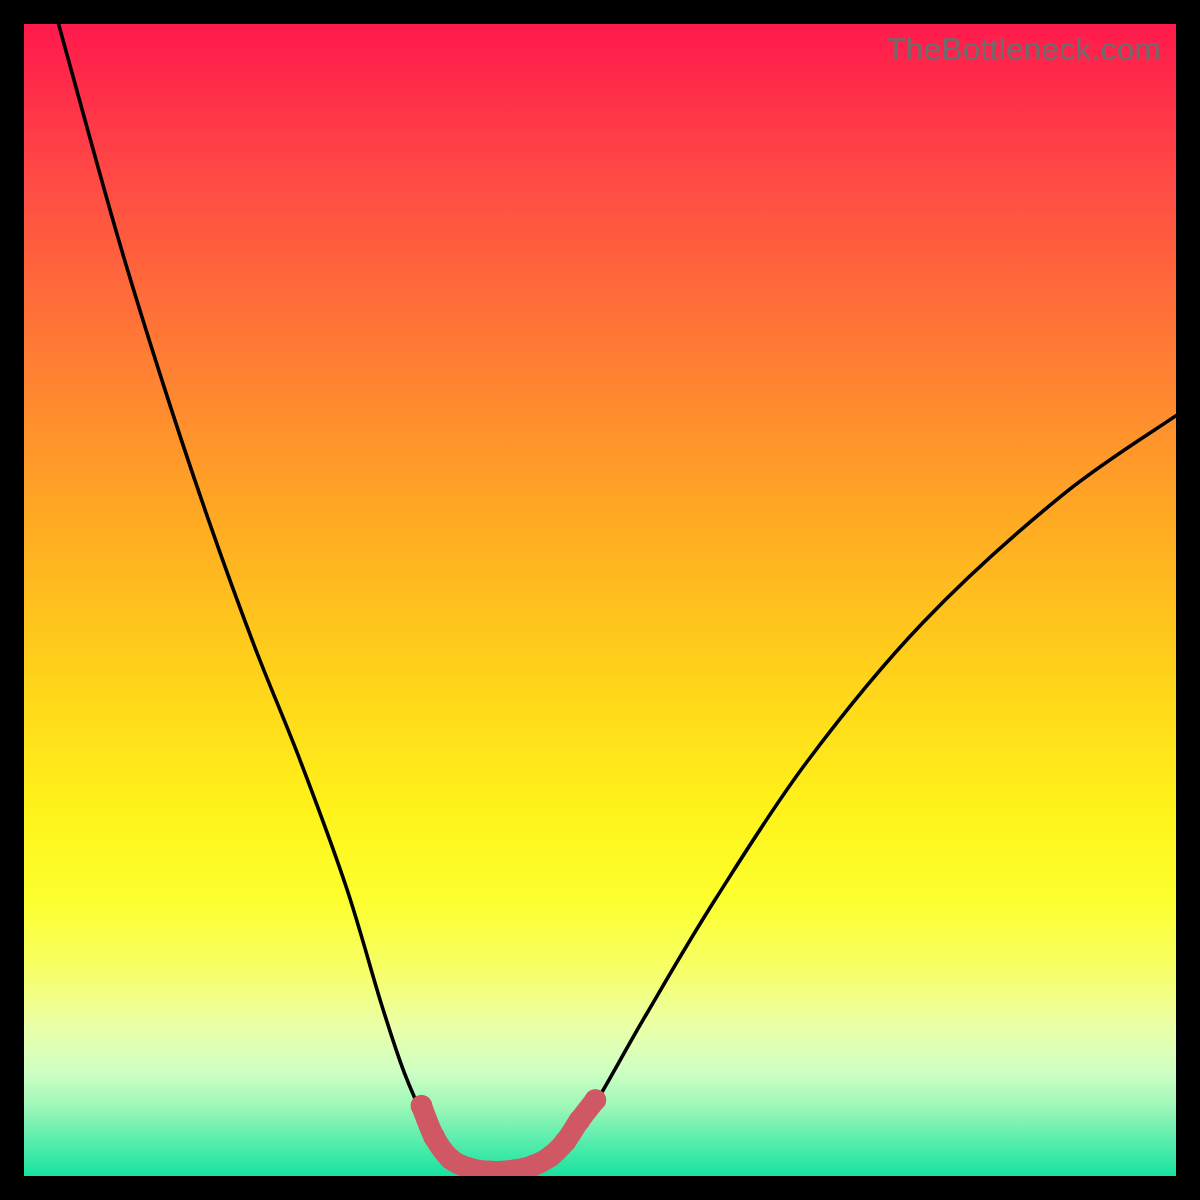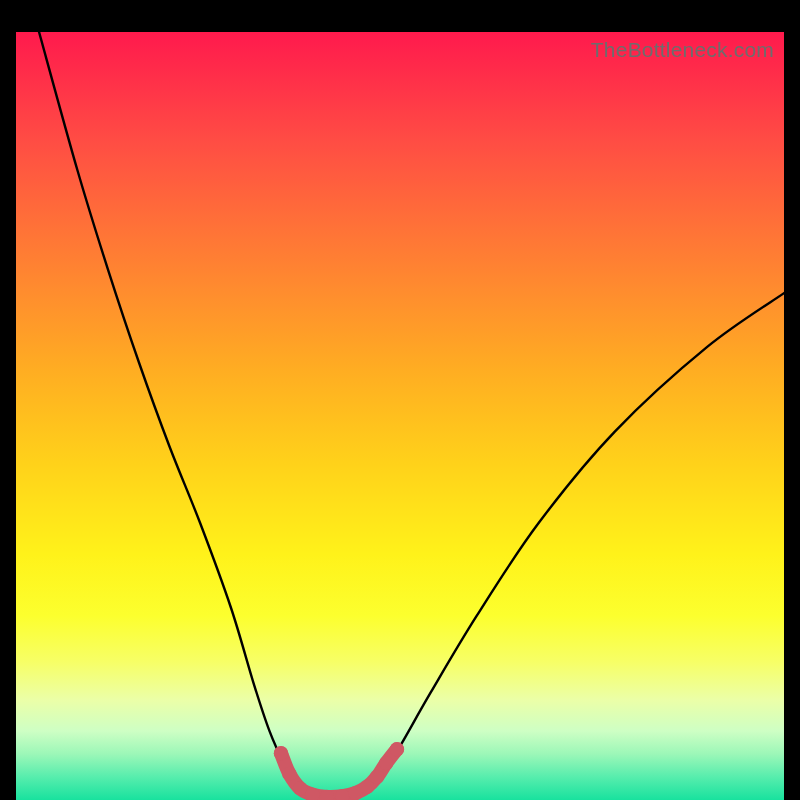--- a/index.html
+++ b/index.html
@@ -13,21 +13,21 @@
   }
   .stage {
     position: relative;
     width: 800px;
     height: 800px;
     background: #000;
   }
   .plot {
     position: absolute;
     left: 16px;
-    top: 32px;
+    top: 16px;
     width: 768px;
     height: 768px;
     background: linear-gradient(to bottom,
       #ff1a4d 0%,
       #ff2f49 6%,
       #ff4c44 14%,
       #ff6a3a 23%,
       #ff8a2f 33%,
       #ffad22 44%,
       #ffd11a 56%,

